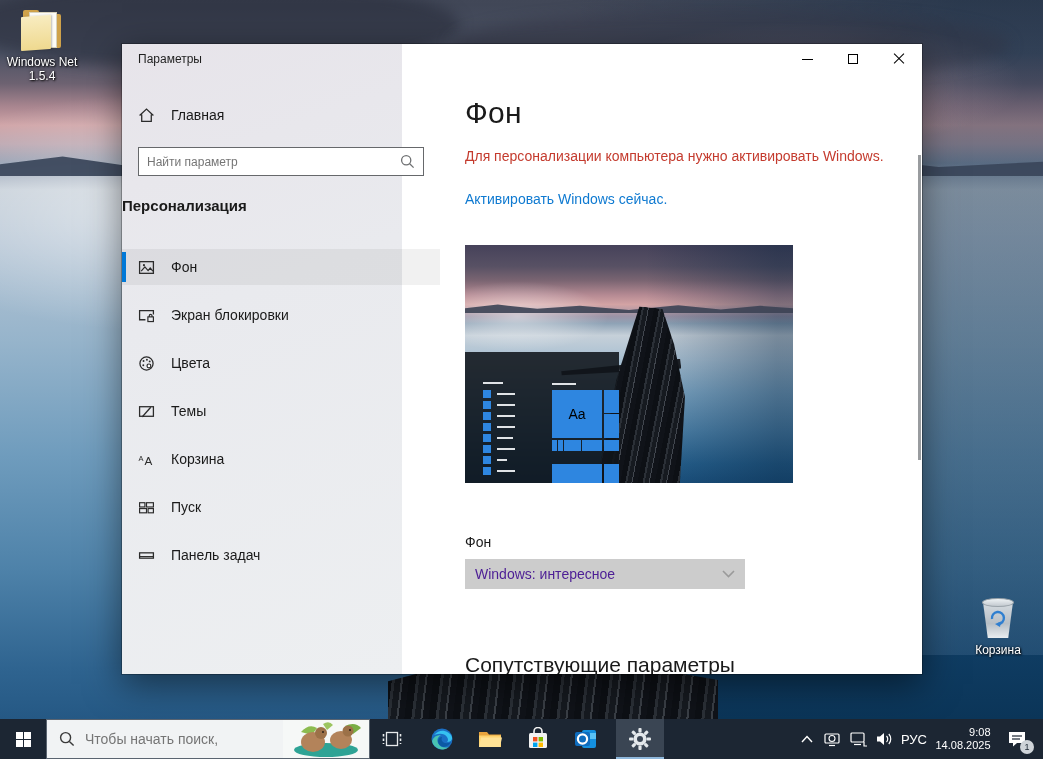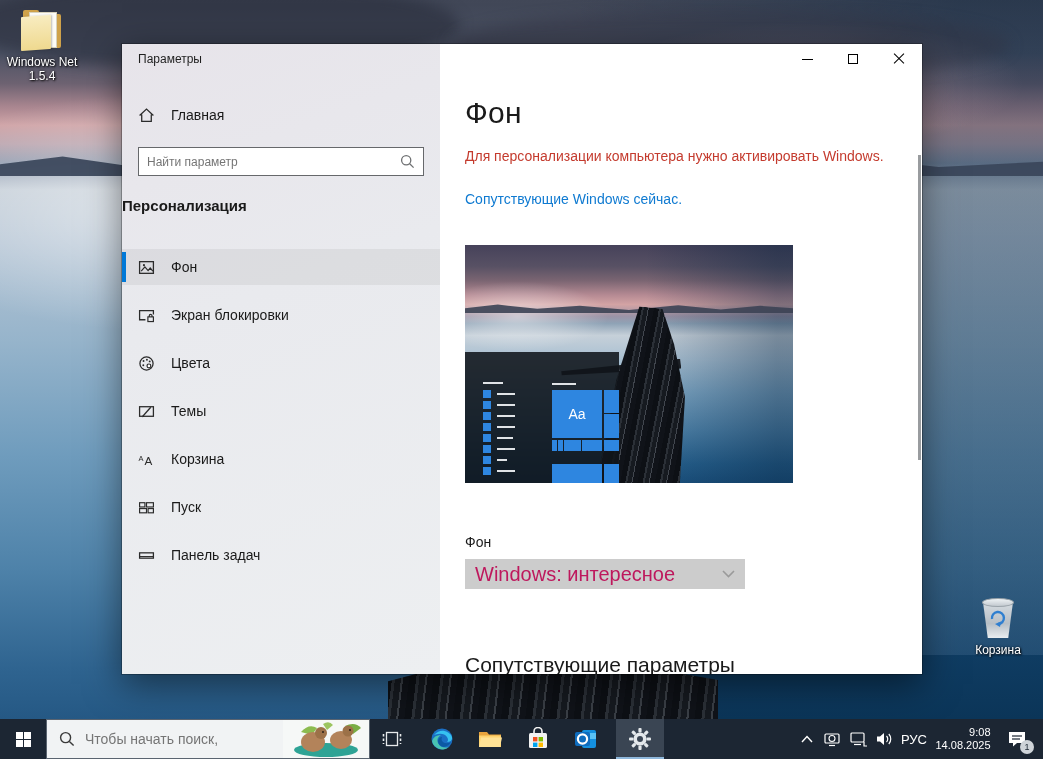--- a/index.html
+++ b/index.html
@@ -42,21 +42,21 @@
   .di-recycle { left:956px; top:596px; }
   .bin { position:relative; width:44px; height:44px; margin:0 auto; }
   .bin .body { position:absolute; left:6px; top:6px; width:32px; height:36px;
     background:linear-gradient(180deg,#d6dce1,#b7bfc6 60%,#e9edf0 100%);
     clip-path:polygon(4% 6%, 96% 6%, 82% 100%, 18% 100%); }
   .bin .rim { position:absolute; left:6px; top:2px; width:32px; height:9px; border-radius:50%; background:linear-gradient(180deg,#eef2f4,#c3cad0); border:1px solid #9aa3aa; }
 
   
   .win { position:absolute; left:122px; top:44px; width:800px; height:630px; background:#fff;
     box-shadow:0 10px 34px rgba(0,0,0,.5), 0 0 0 1px rgba(0,0,0,.25); overflow:hidden; }
-  .win-side { position:absolute; left:0; top:0; width:318px; height:630px;
+  .win-side { position:absolute; left:0; top:0; width:280px; height:630px;
     background:linear-gradient(160deg,#e7e4ea 0%, #e9eaee 40%, #edeff1 100%); }
   .win-title { position:absolute; left:16px; top:8px; font-size:12px; color:#1f1f1f; }
   .home-row { position:absolute; left:16px; top:56px; width:286px; height:30px; display:flex; align-items:center; gap:16px; cursor:default; }
   .home-row span.txt { font-size:14px; color:#1a1a1a; }
   .side-search { position:absolute; left:16px; top:103px; width:286px; height:29px; background:#fff; border:1px solid #66686b; display:flex; align-items:center; }
   .side-search input { flex:1; border:none; outline:none; background:transparent; font-size:12px; color:#1a1a1a; padding:0 8px; font-family:"Liberation Sans",sans-serif; }
   .side-search .mag { margin-right:8px; }
   .side-section { position:absolute; left:0; top:153px; font-size:15px; font-weight:bold; color:#1a1a1a;text-align:center; }
   .nav { position:absolute; left:0; top:205px; width:318px; display:flex; flex-direction:column; gap:12px; }
   .nav-item { position:relative; height:36px; display:flex; align-items:center; padding-left:16px; gap:16px; cursor:default; }
@@ -89,25 +89,25 @@
     clip-path:polygon(0 60%,10% 30%,22% 65%,35% 40%,50% 75%,65% 35%,78% 70%,90% 40%,100% 60%,100% 100%,0 100%); }
   .preview .p-pier { position:absolute; left:128px; top:62px; width:96px; height:190px; transform:rotate(6deg);
     background:repeating-linear-gradient(95deg, #0d1015 0 5px, #2b3037 5px 7px, #161a20 7px 11px, #41464e 11px 12px, #101319 12px 17px);
     clip-path:polygon(38% 0, 62% 0, 78% 18%, 95% 45%, 100% 100%, 12% 100%, 22% 40%); }
   .preview .p-plank { position:absolute; left:96px; top:118px; width:120px; height:10px; background:#1a1e24; transform:rotate(-4deg);
     clip-path:polygon(0 40%, 100% 0, 100% 100%, 0 80%); }
   .sm-panel { position:absolute; left:0; top:107px; width:154px; height:131px; background:rgba(16,20,26,.88); }
   .sm-tile { position:absolute; background:#2e86e0; }
   .sm-line { position:absolute; height:2px; background:#e0e3e6; }
   .sm-sq { position:absolute; width:8px; height:8px; background:#2e86e0; left:18px; }
-  .sm-big { left:87px; top:38px; width:50px; height:48px; display:flex; align-items:center; justify-content:center; color:#ffffff; font-size:14px; }
+  .sm-big { left:87px; top:38px; width:50px; height:48px; display:flex; align-items:center; justify-content:center; color:#000000; font-size:14px; }
 
   .bg-label { position:absolute; left:25px; top:490px; font-size:14px; color:#1a1a1a; }
   .dropdown { position:absolute; left:25px; top:515px; width:280px; height:30px; background:#cccccc; display:flex; align-items:center; justify-content:space-between; padding:0 10px 0 10px; cursor:default; }
-  .dropdown .val { font-size:20px; color:#be185d; }
+  .dropdown .val { font-size:14px; color:#4c1d95; }
   .related { position:absolute; left:25px; top:609px; font-size:21px; color:#1a1a1a; white-space:nowrap; }
   .scrollbar { position:absolute; right:1px; top:111px; width:3px; height:305px; background:#999c9f; }
 
   
   .taskbar { position:absolute; left:0; top:719px; width:1043px; height:40px; background:#1c2633; display:flex; align-items:stretch; }
   .tb-start { width:46px; display:flex; align-items:center; justify-content:center; }
   .winlogo { display:grid; grid-template-columns:7px 7px; grid-template-rows:7px 7px; gap:1px; }
   .winlogo i { background:#fff; }
   .tb-search { position:absolute; left:46px; top:0px; width:324px; height:40px; background:#f1f3f4; border:1px solid #5a6470; display:flex; align-items:center; }
   .tb-search .mag { margin:0 10px 0 12px; }
@@ -254,21 +254,21 @@
         <div class="wc">
             <span class="sq"></span>
           </div>
         <div class="wc">
             <span class="x"></span>
           </div>
       </div>
 
       <div class="main-h1">Фон</div>
       <div class="warn">Для персонализации компьютера нужно активировать Windows.</div>
-      <div class="act-link">Сопутствующие Windows сейчас.</div>
+      <div class="act-link">Активировать Windows сейчас.</div>
 
       <div class="preview">
         <div class="p-mount"></div>
         <div class="p-plank"></div>
         <div class="p-pier"></div>
         <div class="sm-panel">
           <div class="sm-line" style="left:18px;top:30px;width:20px;"></div>
           <div class="sm-sq" style="top:38px;"></div>
             <div class="sm-line" style="left:32px;top:41px;width:18px;"></div>
           <div class="sm-sq" style="top:49px;"></div>

